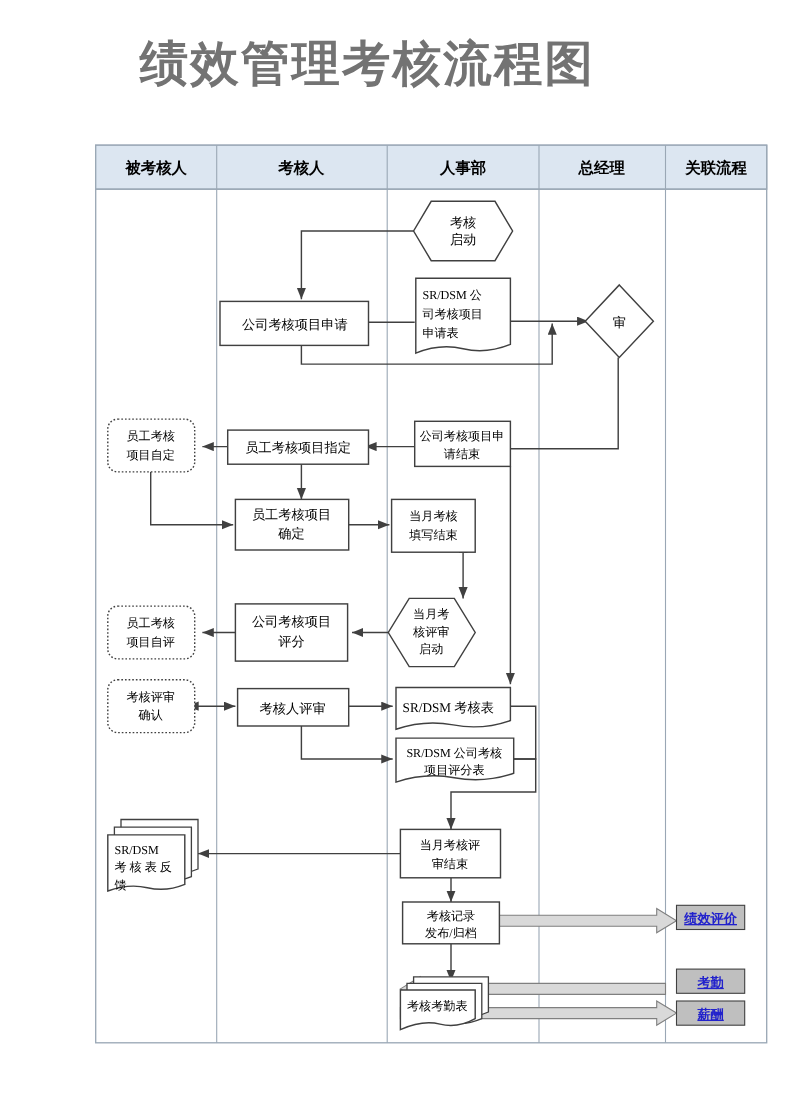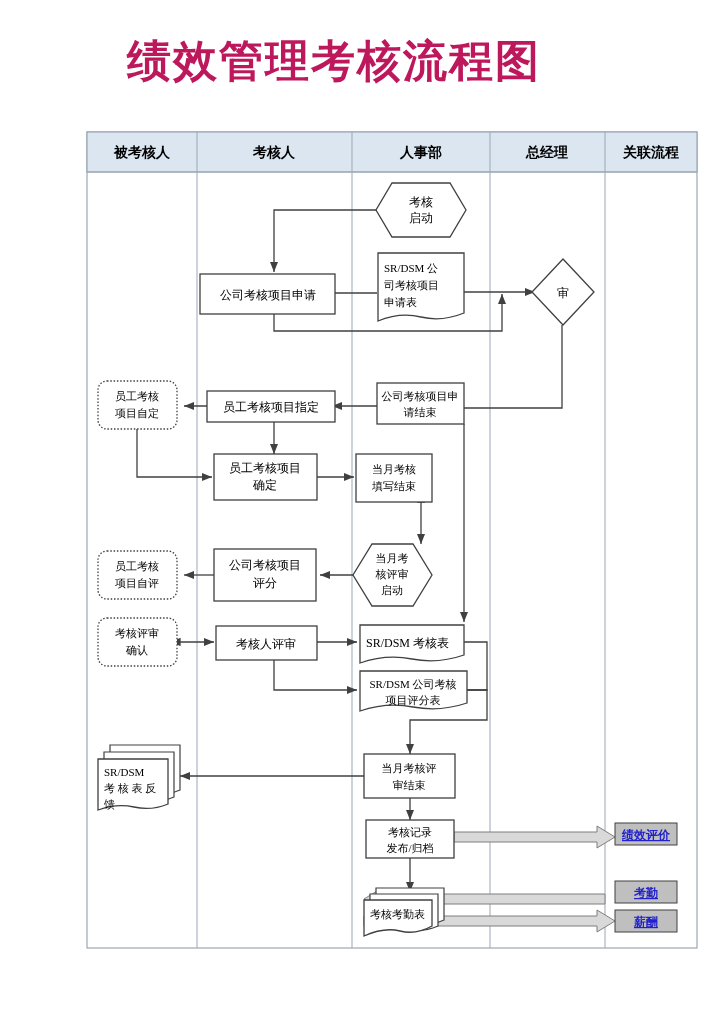--- a/index.html
+++ b/index.html
@@ -1,21 +1,21 @@
 <!DOCTYPE html>
 <html><head>
 <meta charset="utf-8">
 <style>
   html,body{margin:0;padding:0;background:#ffffff;}
   body{width:720px;height:1017px;font-family:"Liberation Serif","DejaVu Serif",serif;}
   #page{position:relative;width:720px;height:1017px;overflow:hidden;background:#fff;}
   #title{
     position:absolute;left:0;top:38px;width:668px;text-align:center;
-    font-family:Liberation Serif, serif;
-    font-size:44px;font-weight:700;letter-spacing:2px;color:#be185d;
+    font-family:Liberation Mono, monospace;
+    font-size:44px;font-weight:700;letter-spacing:2px;color:#737373;
     line-height:1.1;
   }
   #chartwrap{position:absolute;left:0;top:0;width:720px;height:1017px;margin-left:32px;}
   svg{display:block;}
   .lane-head-text{font-family:"Liberation Sans","DejaVu Sans",sans-serif;font-size:14px;font-weight:700;fill:#000;}
   .nodetext{font-family:"Liberation Serif","DejaVu Serif",serif;font-size:12px;fill:#000;}
   .nodetext.small{font-size:11px;}
   .linktext{font-family:"Liberation Serif","DejaVu Serif",serif;font-size:12px;fill:#2222cc;text-decoration:underline;font-weight:700;}
 </style>
 </head>

